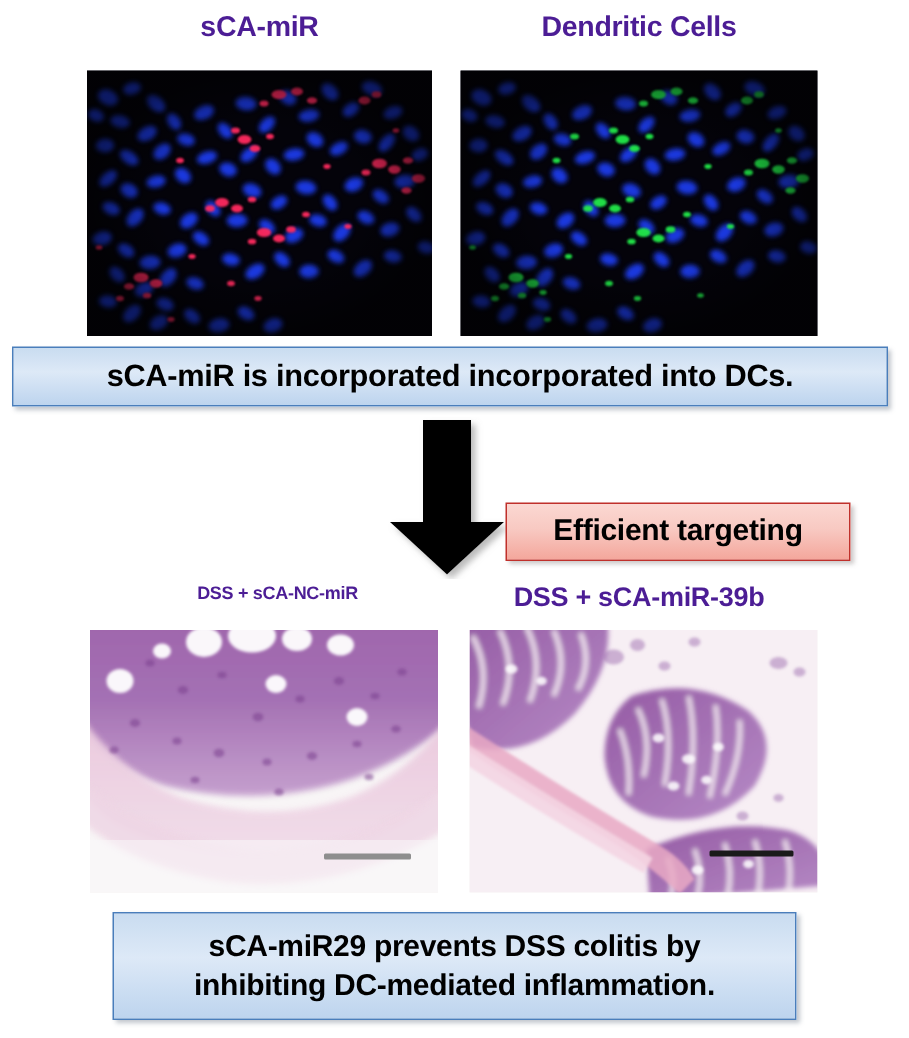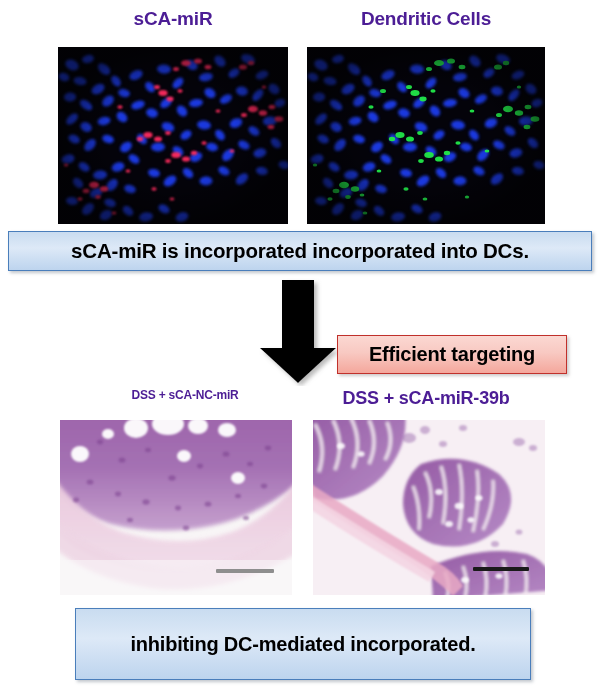--- a/index.html
+++ b/index.html
@@ -566,14 +566,15 @@
       <ellipse cx="28" cy="26" rx="4" ry="3"></ellipse>
       <ellipse cx="48" cy="34" rx="3.6" ry="2.8"></ellipse>
       <ellipse cx="152" cy="160" rx="4" ry="3"></ellipse>
       <ellipse cx="186" cy="156" rx="3.6" ry="2.8"></ellipse>
     </g>
   </svg>
   <div class="scale-bar" id="scale-right"></div>
 </div>
 
 <div class="banner-blue" id="banner-bottom">
-  <span>inhibiting DC-mediated incorporated.</span>
+  <span>sCA-miR29 prevents DSS colitis by</span>
+  <span>inhibiting DC-mediated inflammation.</span>
 </div>
 
 </body></html>

